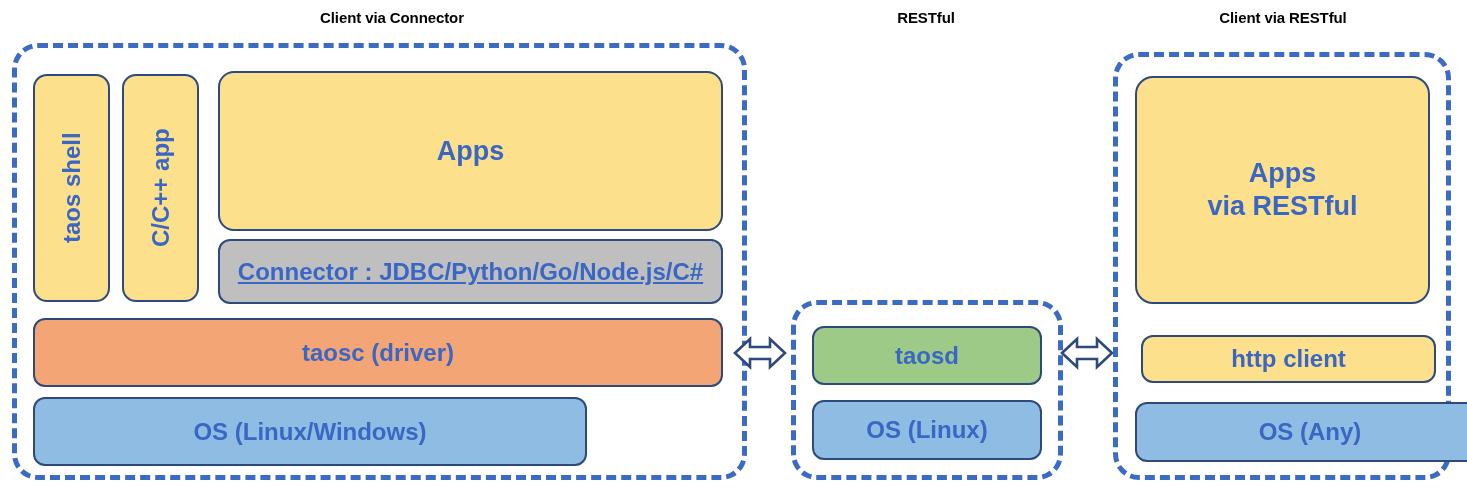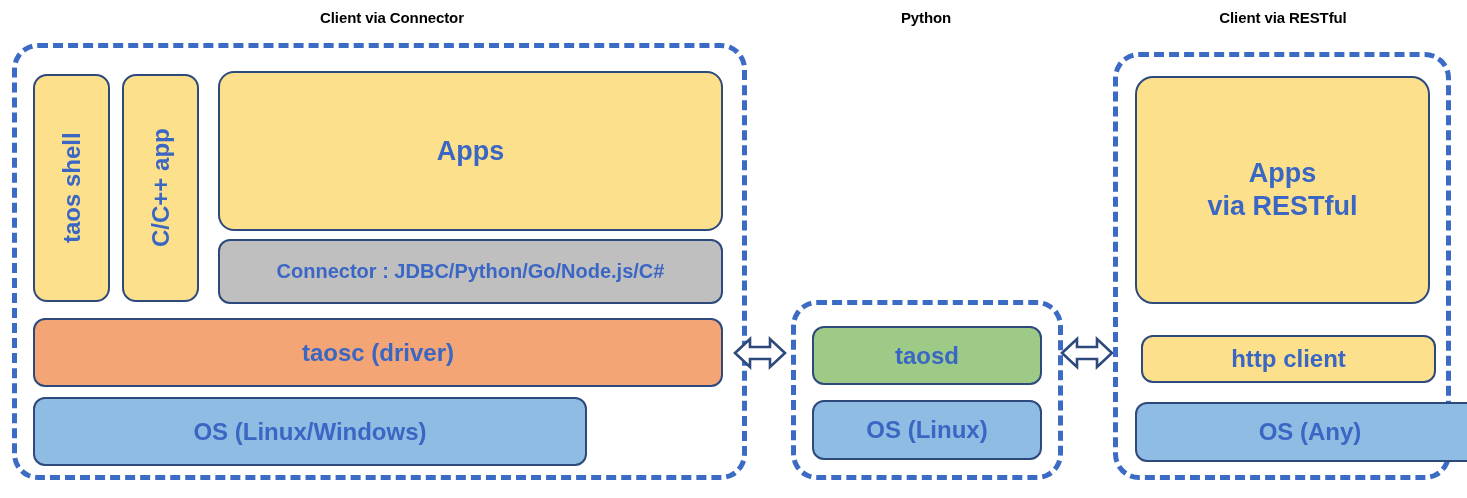--- a/index.html
+++ b/index.html
@@ -65,36 +65,36 @@
     writing-mode: vertical-rl;
     transform: rotate(180deg);
     border-radius: 14px;
   }
   .block.vertical .blk-text {
     display: block;
   }
 
   .fs-27 { font-size: 27px; }
   .fs-24 { font-size: 24px; }
-  .fs-22 { font-size: 20px; }
+  .fs-22 { font-size: 24px; text-decoration: underline; }
 
   
   .arrow {
     position: absolute;
   }
   .arrow svg { display: block; }
 </style>
 </head>
 <body>
 
 <div id="canvas">
 
   <div class="section-title" style="left:128px; top:9px; width:528px;">Client via Connector</div>
 
-  <div class="section-title" style="left:790px; top:9px; width:272px;">Python</div>
+  <div class="section-title" style="left:790px; top:9px; width:272px;">RESTful</div>
 
   <div class="section-title" style="left:1115px; top:9px; width:336px;">Client via RESTful</div>
 
   <div class="dashed-group" style="left:12px; top:43px; width:735px; height:437px;"></div>
 
   <div class="block yellow vertical fs-24" style="left:33px; top:74px; width:77px; height:228px;">
     <span class="blk-text">taos shell</span>
   </div>
 
   <div class="block yellow vertical fs-24" style="left:122px; top:74px; width:77px; height:228px;">

